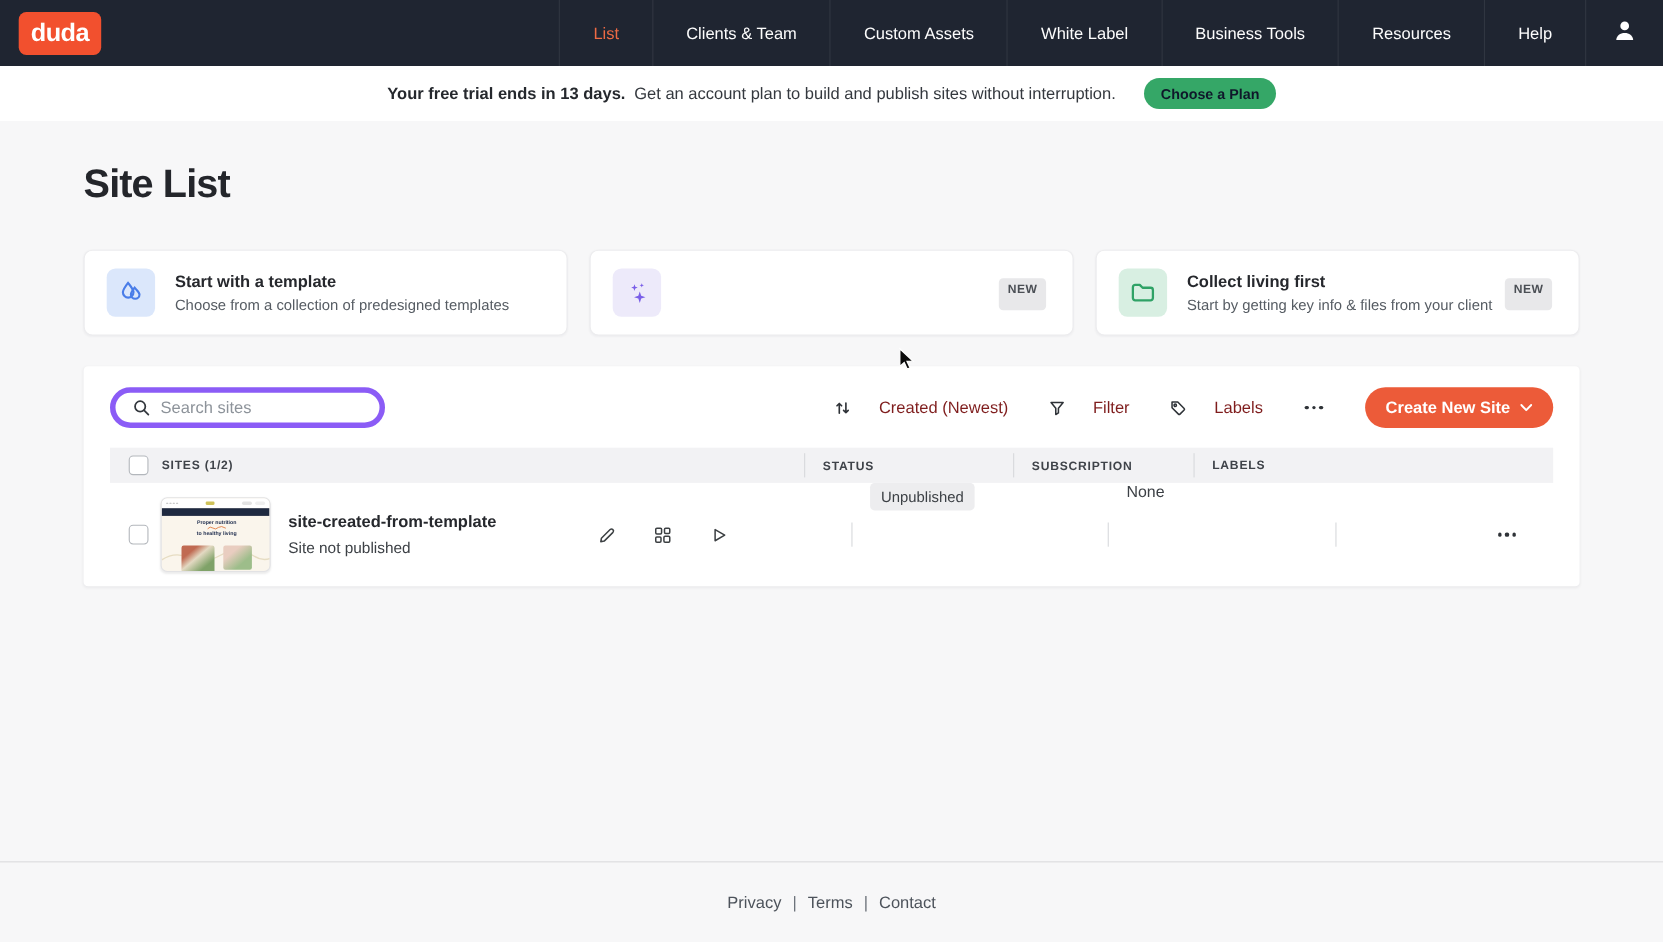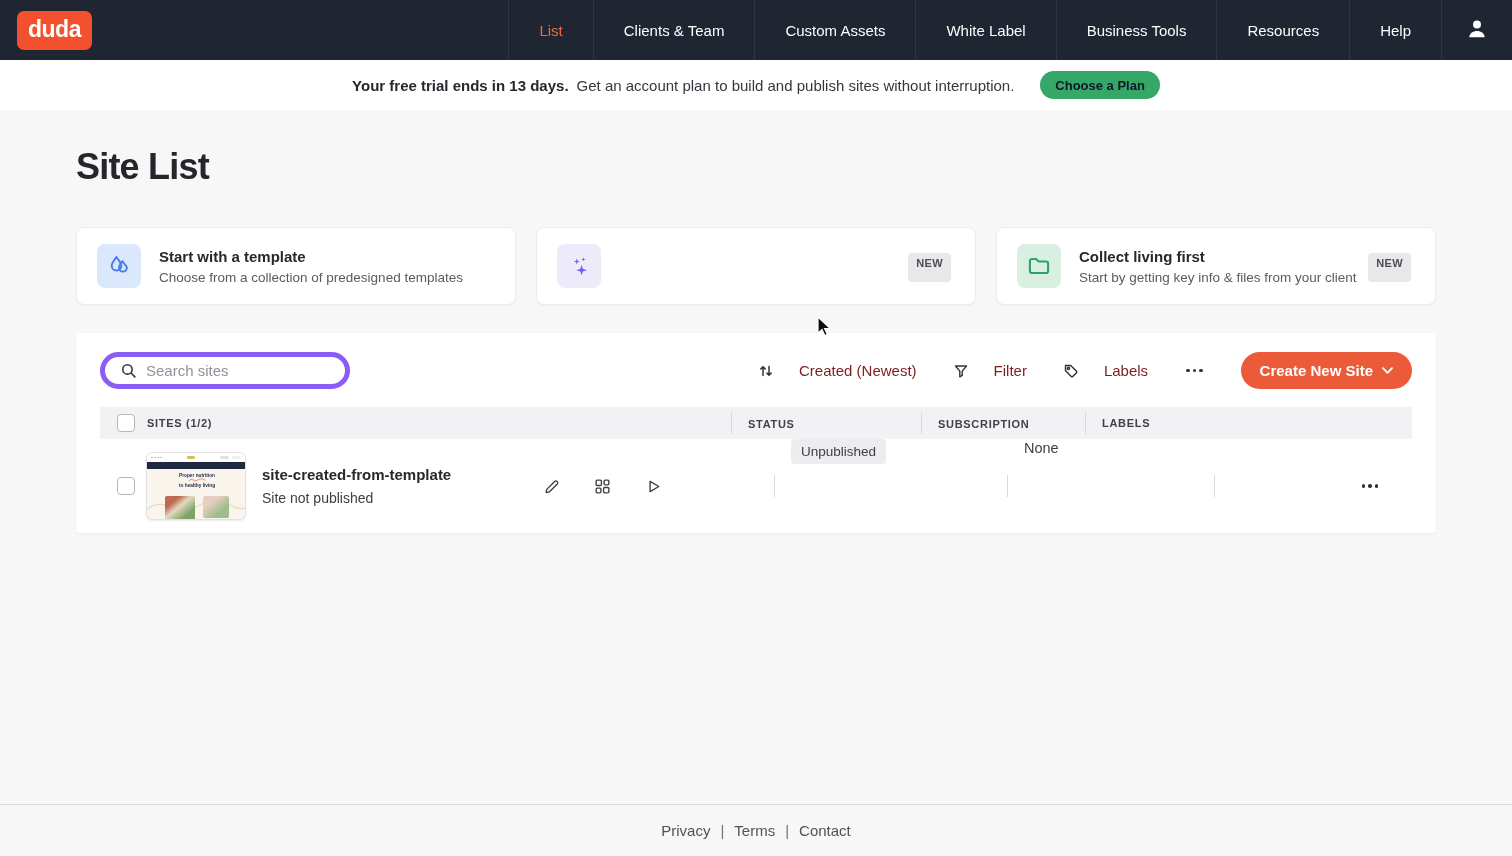--- a/index.html
+++ b/index.html
@@ -70,21 +70,21 @@
   .t-wave { position:absolute; bottom:8px; left:0; }
   .site-info { margin-left:16px; }
   .site-name { font-size:15px; font-weight:700; color:#26282d; margin-bottom:7px; }
   .site-note { font-size:14px; color:#3c4045; }
   .row-actions { margin-left:auto; margin-right:66px; display:flex; align-items:center; gap:27px; }
   .act-icon { width:24px; height:24px; display:flex; align-items:center; justify-content:center; cursor:pointer; color:#3c4043; }
   .status-badge { display:inline-block; background:#ededef; border-radius:4px; padding:5px 10px; font-size:13.5px; color:#3c4045; }
   .sub-none { font-size:14.5px; color:#3c4045; }
   .row-dots { margin-left:auto; margin-right:32px; }
   
-  .footer { position:absolute; left:0; right:0; bottom:0; height:52px; border-top:1px solid #dbdbdd; display:flex; align-items:center; justify-content:center; gap:10px; font-size:15px; color:#4d535b; }
+  .footer { position:absolute; left:0; right:0; bottom:0; height:73px; border-top:1px solid #dbdbdd; display:flex; align-items:center; justify-content:center; gap:10px; font-size:15px; color:#4d535b; }
   .footer a { color:#4d535b; text-decoration:none; cursor:pointer; }
   .footer .sep { color:#6d737b; }
   
   .cursor { position:absolute; left:816px; top:316px; z-index:50; pointer-events:none; }
 </style>
 </head>
 <body>
 
 <header class="topnav">
   <div class="logo">duda</div>

